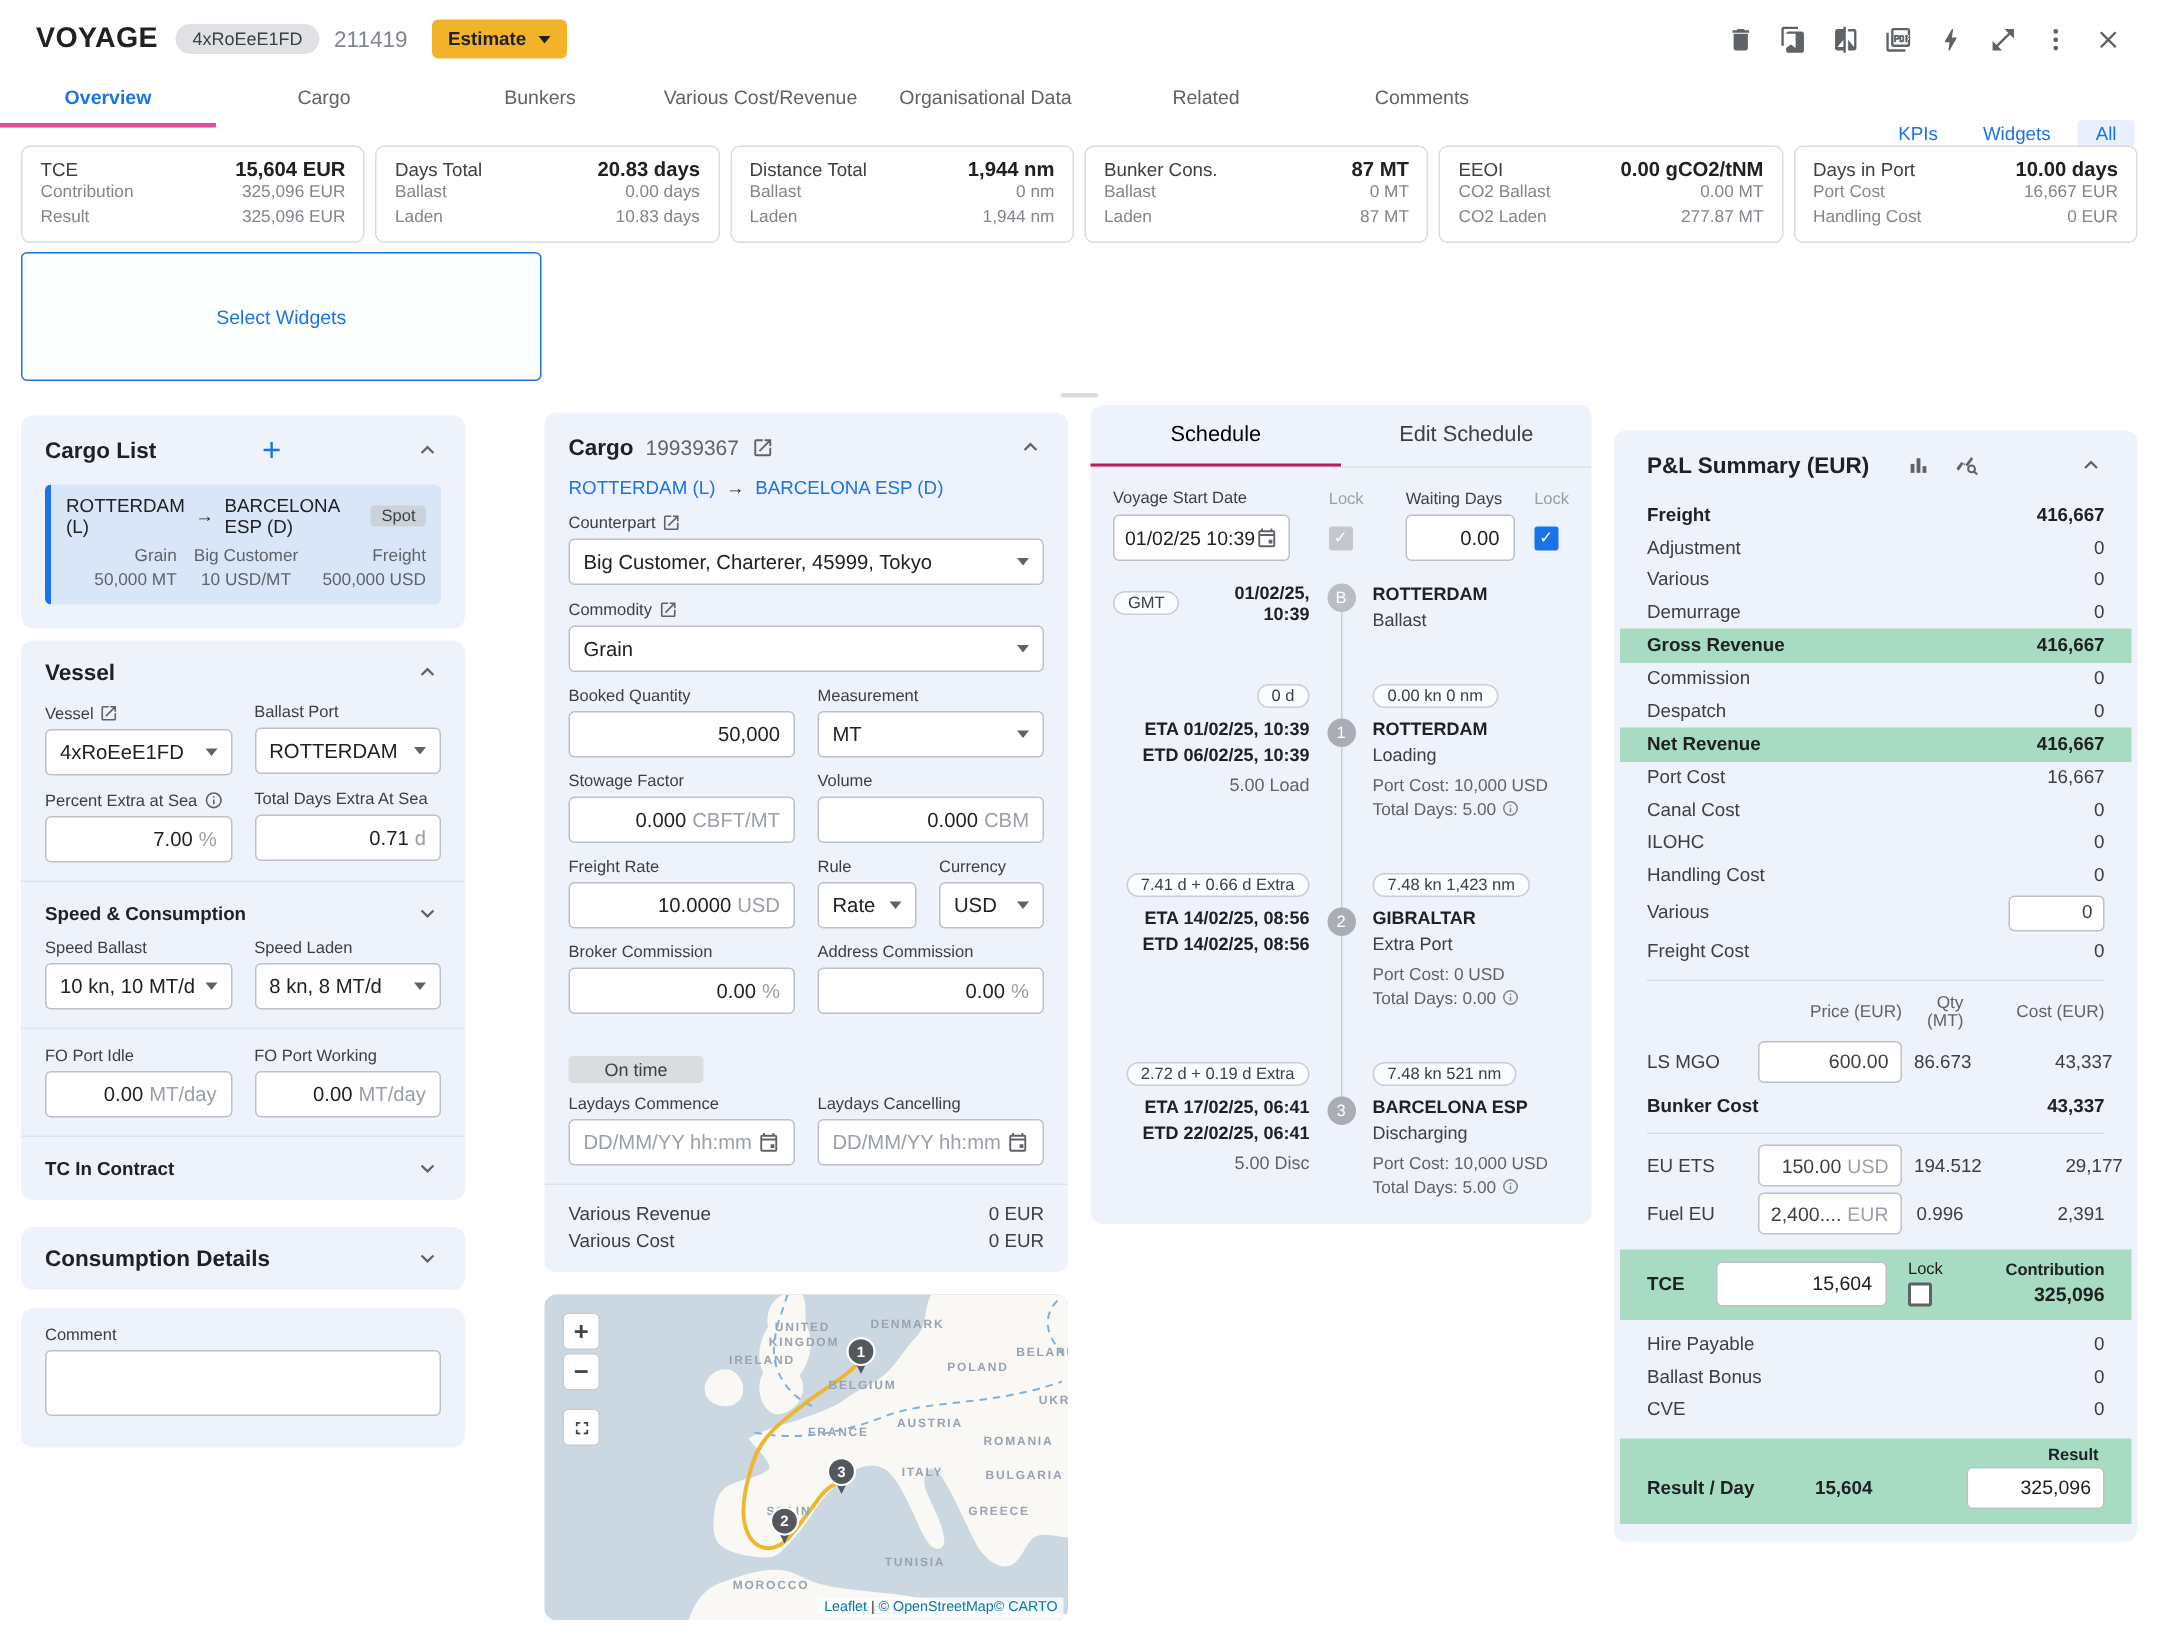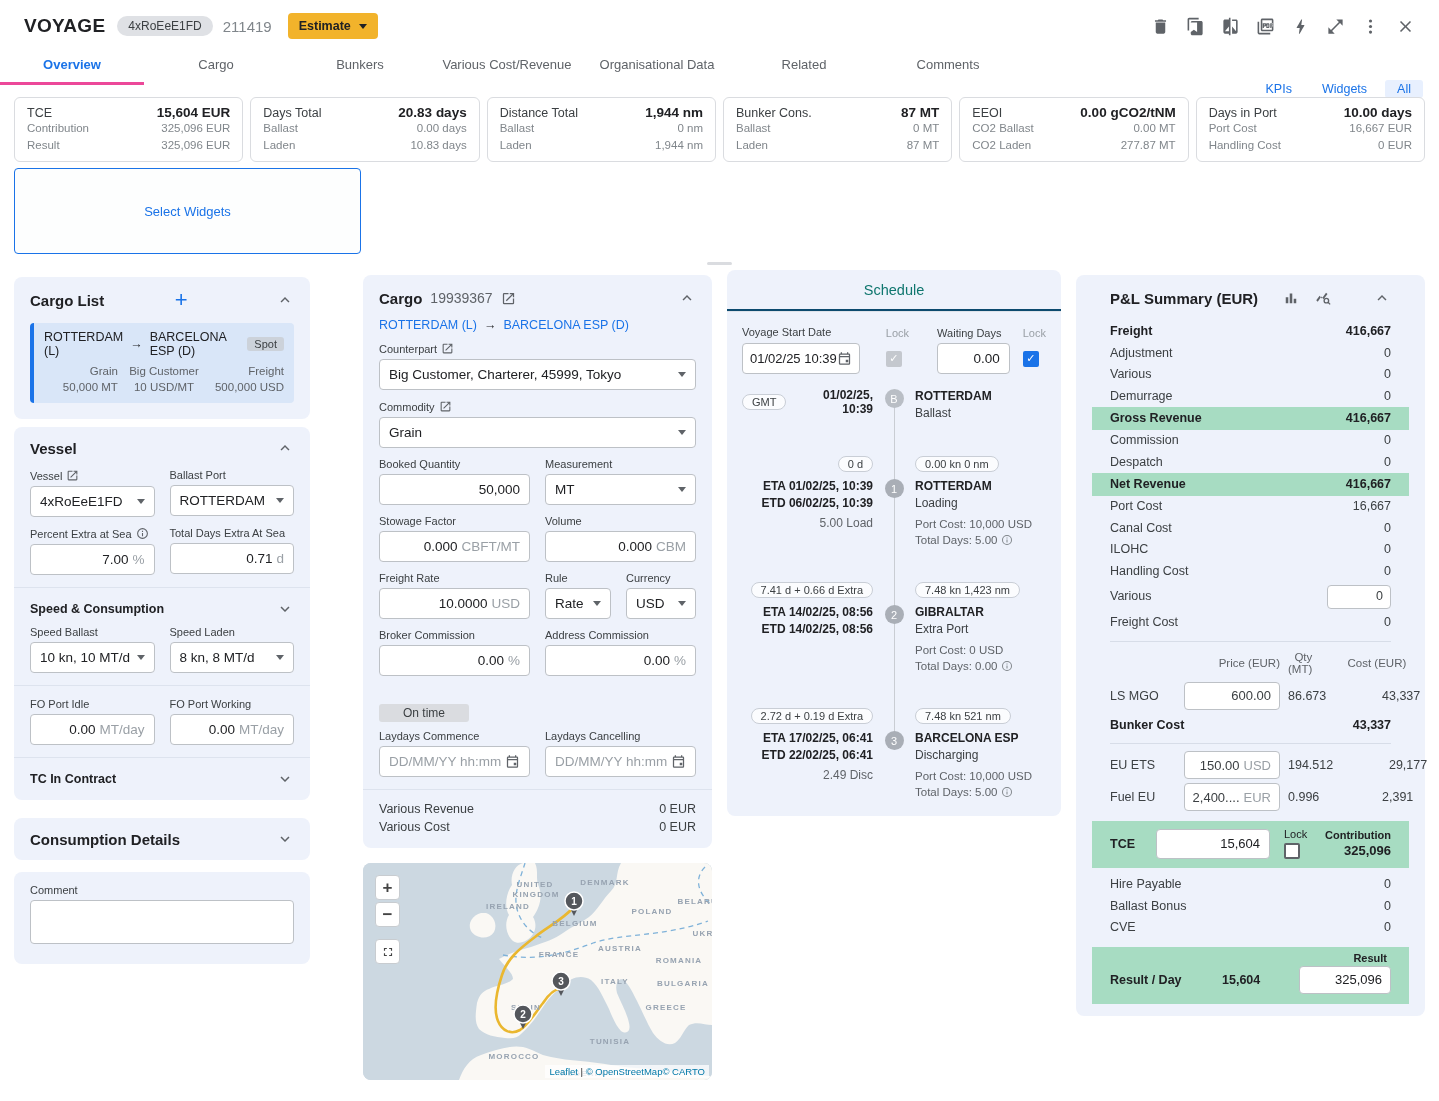--- a/index.html
+++ b/index.html
@@ -94,21 +94,21 @@
   .map { margin-top:15px; height:217px; border-radius:8px; overflow:hidden; position:relative; background:#ccd8e1; }
   .map svg.mapsvg { position:absolute; inset:0; }
   .map-ctl { position:absolute; left:12px; width:25px; height:25px; background:#fff; border:1px solid #c8ccd0; border-radius:4px; display:flex; align-items:center; justify-content:center; font-size:17px; font-weight:bold; color:#444; cursor:pointer; }
   .map-attr { position:absolute; right:3px; bottom:2px; font-size:9.5px; background:rgba(255,255,255,.75); padding:1px 4px; color:#333; }
   .map-attr span.bl { color:#0078a8; }
 
   
   .sched { padding-bottom:16px; }
   .sch-tabs { display:flex; border-bottom:1px solid #dfe3ea; }
   .sch-tab { flex:1; text-align:center; font-size:14.5px; padding:12px 0 11px; color:#3c4043; cursor:pointer; }
-  .sch-tab.active { color:#0f766e; border-bottom:2px solid #0c4a6e;text-align:center; }
+  .sch-tab.active { color:#000000; border-bottom:2px solid #be185d;text-align:center; }
   .sch-form { display:flex; align-items:flex-end; padding:14px 15px 4px; }
   .sch-field .lbl { margin-bottom:5px; }
   .lbl.gray { color:#9aa0a6; }
   .cbx { width:16px; height:16px; border-radius:2px; display:flex; align-items:center; justify-content:center; color:#fff; font-size:11px; cursor:pointer; }
   .cbx.gray { background:#c4c8ce; }
   .cbx.blue { background:#1a73e8; }
   .cbx.empty { border:2px solid #5f6368; background:#fff; }
   .cb-wrap { height:31px; display:flex; align-items:center; }
 
   .timeline { padding:10px 15px 0; }
@@ -127,21 +127,21 @@
   .t-type { font-size:12px; color:#3c4043; line-height:17px; }
   .t-info { font-size:11.5px; color:#5f6368; line-height:16px; }
   .t-info .iico { vertical-align:-2px; }
   .pill { display:inline-block; border:1px solid #c9ced6; background:#fbfcfe; border-radius:10px; padding:1px 9px; font-size:11px; color:#3c4043; white-space:nowrap; }
   .leg { padding:14px 0 6px; }
   .gmt-line { display:flex; align-items:center; gap:18px; }
   .gmt-date { font-size:12px; font-weight:bold; }
   .pad-b { padding-bottom:18px; }
 
   
-  .pnl { padding:14px 16px 12px; min-height:715px; }
+  .pnl { padding:14px 4px 12px; min-height:715px;margin-top:12px; }
   .pnl-head { padding:0 18px; display:flex; align-items:center; gap:14px; }
   .pnl-head .icons { display:flex; gap:14px; margin-left:10px; }
   .pnl-head .icons svg { width:18px; height:18px; fill:#5f6368; cursor:pointer; }
   .pr { display:flex; justify-content:space-between; align-items:center; padding:0 18px; font-size:12.5px; color:#3c4043; line-height:21.5px; }
   .pr.b { font-weight:bold; color:#202124; }
   .pr.hl { background:#a7dcc2; font-weight:bold; color:#202124; line-height:23px; }
   .pr .mini-inp { width:64px; height:24px; background:#fff; border:1px solid #bdc1c6; border-radius:4px; display:flex; align-items:center; justify-content:flex-end; padding:0 7px; font-size:12.5px; }
   .pnl-div { border-top:1px solid #d7dde8; margin:7px 18px; }
   .bt-grid { display:grid; grid-template-columns:66px 96px 1fr 86px; column-gap:8px; align-items:center; padding:0 18px; font-size:12.5px; color:#3c4043; }
   .bt-grid .hcell { font-size:11.5px; color:#5f6368; text-align:right; padding:2px 0 4px; }
@@ -700,20 +700,21 @@
             <path d="M7 14H5v5h5v-2H7v-3zm-2-4h2V7h3V5H5v5zm12 7h-3v2h5v-5h-2v3zM14 5v2h3v3h2V5h-5z"></path>
           </svg>
         </div>
       <div class="map-attr"><span class="bl link">Leaflet</span><span> | </span><span class="bl link">© OpenStreetMap</span><span class="bl link">© CARTO</span></div>
     </div>
   </div>
 
   <div class="col3 panel sched">
     <div class="sch-tabs">
       <div class="sch-tab active">Schedule</div>
+      <div class="sch-tab">Edit Schedule</div>
     </div>
     <div class="sch-form">
       <div class="sch-field" style="width:133px">
         <div class="lbl">Voyage Start Date</div>
         <div class="inp" style="padding:0 7px">
             <span style="font-size:13px">01/02/25 10:39</span>
             <span class="chev">
               <svg viewBox="0 0 24 24" style="width:15px;height:15px">
                 <path d="M19 4h-1V2h-2v2H8V2H6v2H5a2 2 0 0 0-2 2v14a2 2 0 0 0 2 2h14a2 2 0 0 0 2-2V6a2 2 0 0 0-2-2zm0 16H5V10h14v10zM5 8V6h14v2H5zm9 6h4v4h-4v-4z"></path>
               </svg>
@@ -810,21 +811,21 @@
       <div class="t-row">
         <div class="t-left leg"><span class="pill">2.72 d + 0.19 d Extra</span></div>
         <div class="t-mid"></div>
         <div class="t-right leg"><span class="pill">7.48 kn  521 nm</span></div>
       </div>
 
       <div class="t-row last">
         <div class="t-left">
           <div class="t-eta">ETA 17/02/25, 06:41</div>
           <div class="t-eta">ETD 22/02/25, 06:41</div>
-          <div class="t-gray" style="margin-top:3px">2.49 Disc</div>
+          <div class="t-gray" style="margin-top:3px">5.00 Disc</div>
         </div>
         <div class="t-mid">
             <div class="node">3</div>
           </div>
         <div class="t-right">
           <div class="t-name">BARCELONA ESP</div>
           <div class="t-type">Discharging</div>
           <div class="t-info" style="margin-top:4px">Port Cost: 10,000 USD</div>
           <div class="t-info"><span>Total Days: 5.00</span> <svg class="iico" viewBox="0 0 24 24" width="12" height="12" fill="#80868b">
                 <path d="M12 2a10 10 0 1 0 0 20 10 10 0 0 0 0-20zm0 18a8 8 0 1 1 0-16 8 8 0 0 1 0 16zm-1-11h2V7h-2v2zm0 8h2v-6h-2v6z"></path>

